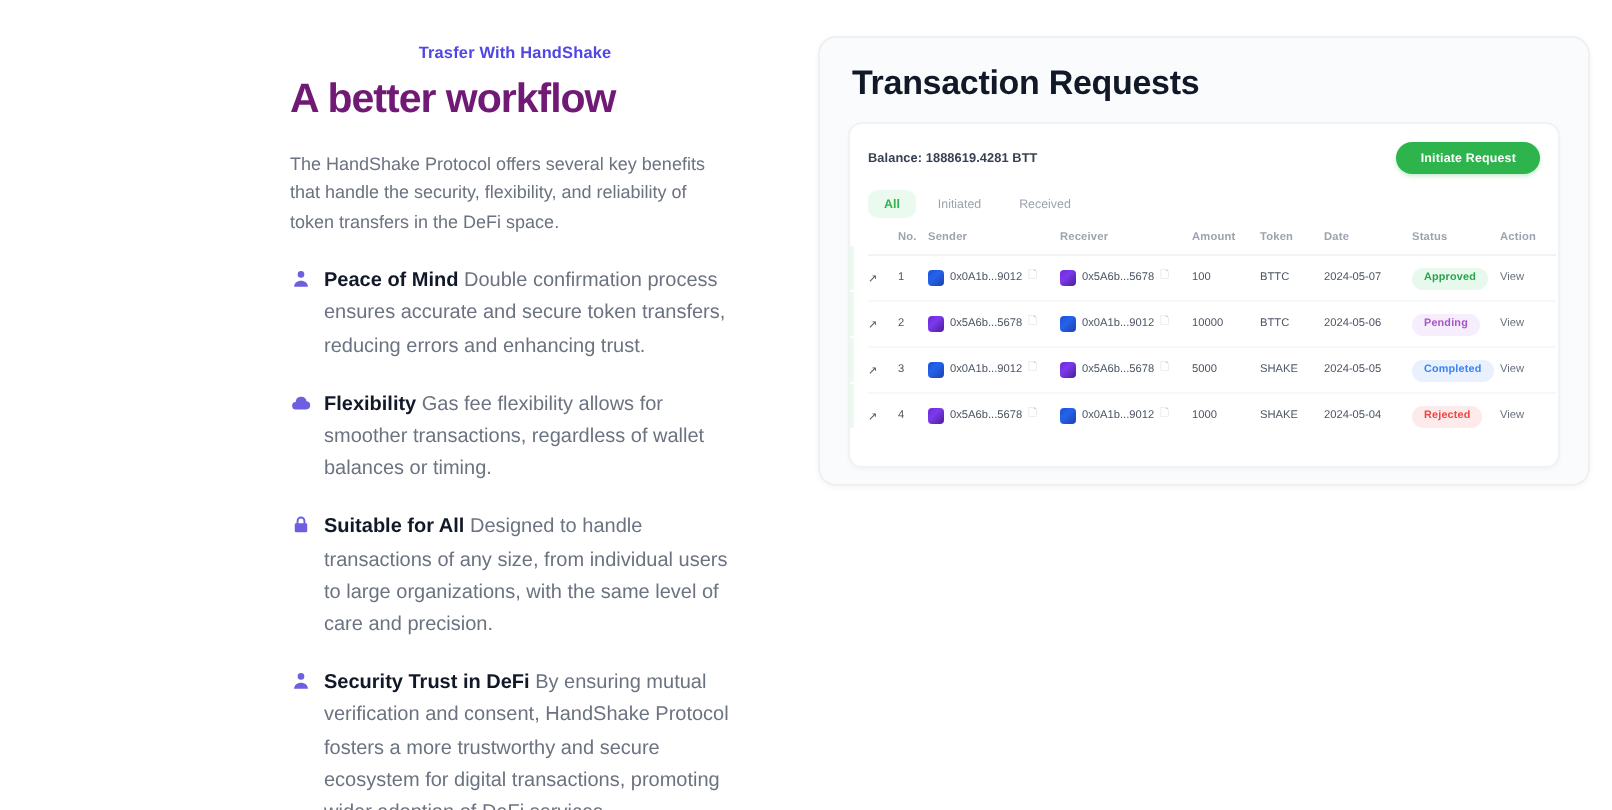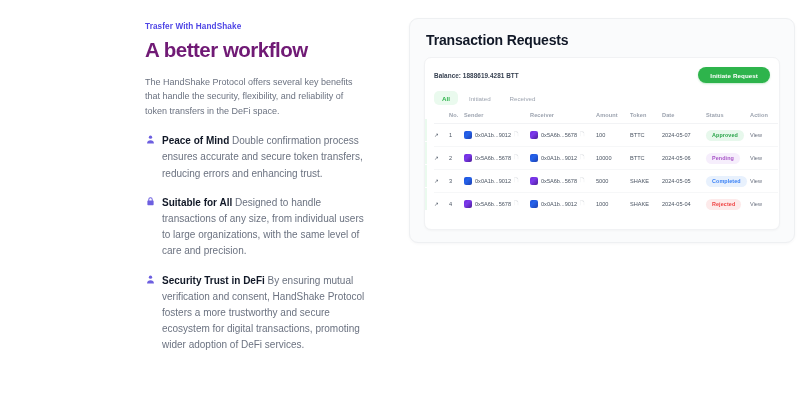--- a/index.html
+++ b/index.html
@@ -16,20 +16,21 @@
   .left-col {
     width: 400px;
     padding: 22px 30px 0 145px;
   }
   .eyebrow {
     font-size: 8.2px;
     font-weight: 700;
     color: #4f46e5;
     letter-spacing: 0.1px;
     margin-bottom: 7px;
+    text-align: center;
   }
   .headline {
     font-size: 20.5px;
     font-weight: 700;
     color: #701a75;
     letter-spacing: -0.5px;
     line-height: 1.15;
     margin-bottom: 13px;
   }
   .intro {
@@ -71,21 +72,21 @@
   }
   .outer-card {
     width: 100%; height: 100%;
     background: #fafbfc;
     border: 1px solid #eef0f2;
     border-radius: 9px;
     box-shadow: 0 1px 3px rgba(16,24,40,0.04);
     padding: 12px 14px;
   }
   .panel-title {
-    font-size: 14px;
+    font-size: 17px;
     font-weight: 700;
     color: #111827;
     letter-spacing: -0.15px;
     margin: 1px 0 9px 2px;
   }
   .inner-card {
     background: #ffffff;
     border: 1px solid #f1f2f4;
     border-radius: 7px;
     box-shadow: 0 1px 2px rgba(16,24,40,0.03);
@@ -208,20 +209,28 @@
     <p class="intro">The HandShake Protocol offers several key benefits that handle the security, flexibility, and reliability of token transfers in the DeFi space.</p>
     <div class="benefit-list" id="benefit-list">
         <div class="benefit">
           <span class="bicon">
             <svg width="11" height="11" viewBox="0 0 24 24" fill="#6d5fe0">
               <circle cx="12" cy="7" r="3.6"></circle>
               <path d="M4.5 20.5c0-4.1 3.4-6.6 7.5-6.6s7.5 2.5 7.5 6.6z"></path>
             </svg>
           </span>
           <div class="btext"><b>Peace of Mind</b> Double confirmation process ensures accurate and secure token transfers, reducing errors and enhancing trust.</div>
+        </div>
+        <div class="benefit">
+          <span class="bicon">
+            <svg width="11" height="11" viewBox="0 0 24 24" fill="#6d5fe0">
+              <path d="M6.5 19h11a4.5 4.5 0 0 0 .6-8.96A6 6 0 0 0 6.2 11 4 4 0 0 0 6.5 19z"></path>
+            </svg>
+          </span>
+          <div class="btext"><b>Flexibility</b> Gas fee flexibility allows for smoother transactions, regardless of wallet balances or timing.</div>
         </div>
         <div class="benefit">
           <span class="bicon">
             <svg width="11" height="11" viewBox="0 0 24 24" fill="#6d5fe0">
               <path d="M7.2 10V7.6a4.8 4.8 0 0 1 9.6 0V10h.6a1.4 1.4 0 0 1 1.4 1.4v7.2A1.4 1.4 0 0 1 17.4 20H6.6a1.4 1.4 0 0 1-1.4-1.4v-7.2A1.4 1.4 0 0 1 6.6 10zm2.1 0h5.4V7.6a2.7 2.7 0 0 0-5.4 0z"></path>
             </svg>
           </span>
           <div class="btext"><b>Suitable for All</b> Designed to handle transactions of any size, from individual users to large organizations, with the same level of care and precision.</div>
         </div>
         <div class="benefit">

